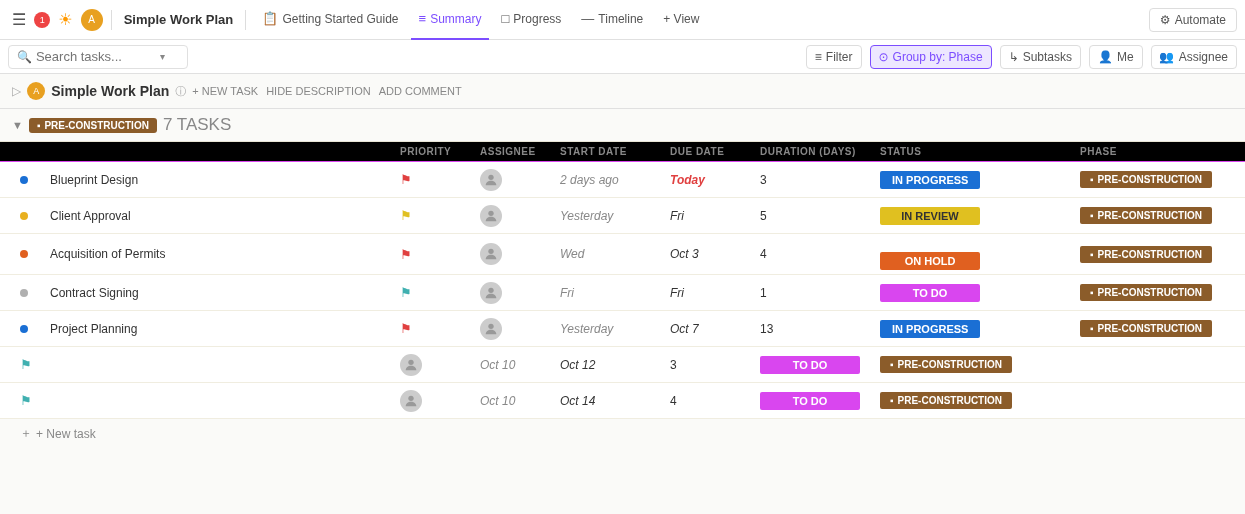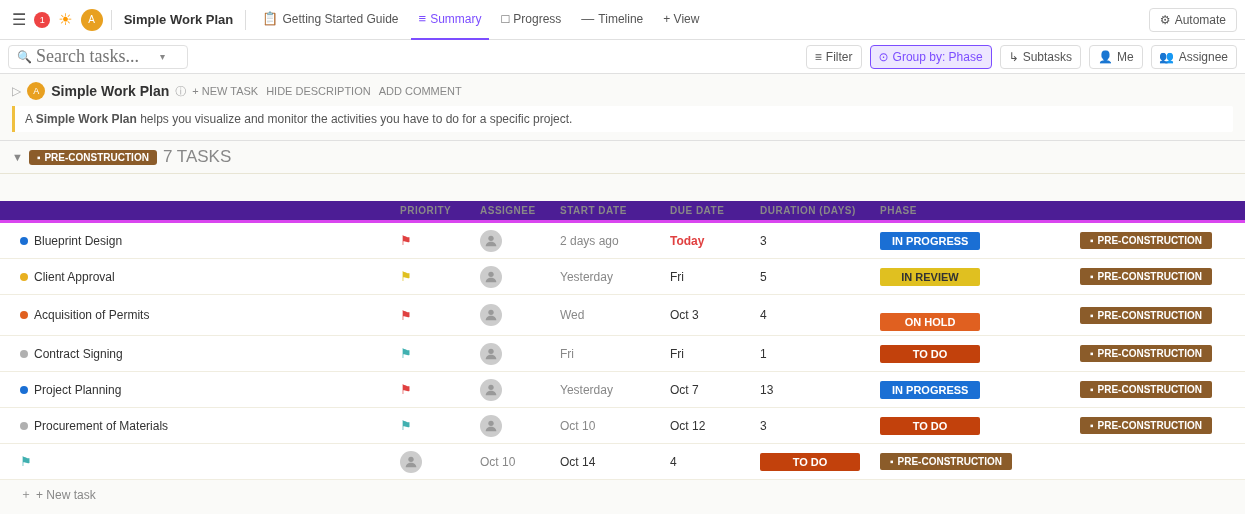--- a/index.html
+++ b/index.html
@@ -24,21 +24,21 @@
     .automate-btn { display: flex; align-items: center; gap: 4px; padding: 4px 10px; border: 1px solid #ddd; border-radius: 4px; font-size: 12px; cursor: pointer; color: #555; background: #fff; }
     .plus-view { display: flex; align-items: center; gap: 2px; padding: 4px 8px; font-size: 12px; color: #555; cursor: pointer; justify-content: center; }
 
     
     .toolbar {
       display: flex; align-items: center; height: 34px;
       border-bottom: 1px solid #e0e0e0; padding: 0 8px; gap: 8px;
       background: #fff;
     }
     .search-box { display: flex; align-items: center; gap: 4px; padding: 2px 8px; border: 1px solid #e0e0e0; border-radius: 4px; width: 180px; height: 24px; }
-    .search-box input { border: none; outline: none; font-size: 18px; color: #888; background: transparent; width: 120px; font-family: Liberation Serif, serif; }
+    .search-box input { border: none; outline: none; font-size: 13px; color: #888; background: transparent; width: 120px; }
     .search-icon { color: #888; font-size: 12px; }
     .chevron-icon { color: #888; font-size: 10px; }
     .toolbar-right { margin-left: auto; display: flex; align-items: center; gap: 8px; }
     .toolbar-btn { display: flex; align-items: center; gap: 4px; padding: 2px 8px; border: 1px solid #ddd; border-radius: 4px; font-size: 12px; cursor: pointer; color: #555; background: #fff; height: 24px; }
     .toolbar-btn.active { background: #ede7ff; border-color: #7c4dff; color: #7c4dff; }
 
     
     .main-content { background: #fafaf8; overflow: auto; height: calc(514px - 40px - 34px); }
 
     
@@ -65,65 +65,64 @@
     .section-badge {
       background: #8b5c2a; color: #fff; font-size: 10px; font-weight: 700;
       padding: 2px 8px; border-radius: 3px; display: flex; align-items: center; gap: 4px;
     }
     .section-badge-icon { font-size: 10px; }
     .section-task-count { font-size: 17px; color: #888; }
 
     .table-header {
       display: grid;
       grid-template-columns: 380px 80px 80px 110px 90px 120px 200px 200px 180px;
-      background: #4c1d95; border-bottom: 3px solid #d946ef;
+      background: #000000; border-bottom: 1px solid #d946ef;
       padding: 0 12px;
-      margin-top: 27px;
     }
     .th {
       padding: 4px 8px; font-size: 10px; font-weight: 600; color: #888;
       text-transform: uppercase; letter-spacing: 0.5px;
     }
 
     .table-row {
       display: grid;
       grid-template-columns: 380px 80px 80px 110px 90px 120px 200px 200px 180px;
       border-bottom: 1px solid #f0ede0; padding: 0 12px;
       align-items: center; min-height: 36px;
       background: #fff;
     }
 
-    .td { padding: 4px 8px; font-size: 12px; color: #333; display: flex; align-items: center; gap: 6px; }
+    .td { padding: 4px 8px; font-size: 12px; color: #333; display: flex; align-items: center; gap: 22px; }
     .task-dot { width: 8px; height: 8px; border-radius: 50%; flex-shrink: 0; }
     .task-dot.blue { background: #1a6fd4; }
     .task-dot.yellow { background: #e8b020; }
     .task-dot.orange { background: #e06020; }
     .task-dot.gray { background: #b0b0b0; }
     .task-name { font-size: 12px; color: #333; }
 
     .priority-flag { font-size: 13px; }
     .priority-flag.red { color: #e04040; }
     .priority-flag.yellow { color: #e0c020; }
     .priority-flag.teal { color: #40b0b0; }
 
     .assignee-avatar { width: 22px; height: 22px; border-radius: 50%; background: #ccc; display: flex; align-items: center; justify-content: center; }
     .assignee-avatar svg { width: 16px; height: 16px; fill: #999; }
 
-    .date-text { font-size: 12px; color: #333; }
+    .date-text { font-size: 12px; color: #333; font-style: italic; }
     .date-text.today { color: #e04040; font-weight: 600; }
     .date-text.muted { color: #888; }
 
     .status-badge {
       padding: 3px 12px; border-radius: 2px; font-size: 11px; font-weight: 700;
       text-align: center; color: #fff; min-width: 100px;
     }
     .status-badge.in-progress { background: #1a6fd4; text-align: right; }
     .status-badge.in-review { background: #e0c020; color: #333; }
     .status-badge.on-hold { background: #e06020; margin-top: 14px; }
-    .status-badge.to-do { background: #c2410c; }
+    .status-badge.to-do { background: #d946ef; }
 
     .phase-badge {
       display: flex; align-items: center; gap: 4px;
       padding: 3px 10px; background: #8b5c2a; color: #fff;
       font-size: 10px; font-weight: 600; border-radius: 2px;
     }
     .phase-icon { font-size: 10px; }
 
     .add-task-row { padding: 6px 12px 4px 20px; }
     .add-task-btn { font-size: 12px; color: #888; cursor: pointer; display: flex; align-items: center; gap: 4px; }
@@ -211,43 +210,41 @@
         <span>A</span>
       </div>
       <span class="project-title">Simple Work Plan</span>
       <span class="info-icon">ⓘ</span>
       <div class="project-actions">
         <span class="project-action">+ NEW TASK</span>
         <span class="project-action">HIDE DESCRIPTION</span>
         <span class="project-action">ADD COMMENT</span>
       </div>
     </div>
-    <div class="project-description">
-      A <strong>Simple Work Plan</strong> helps you visualize and monitor the activities you have to do for a specific project.
-    </div>
   </div>
 
   <div class="table-container">
 
     <div class="section-header">
       <span class="section-chevron">▼</span>
       <div class="section-badge">
         <span class="section-badge-icon">▪</span>
         <span>PRE-CONSTRUCTION</span>
       </div>
       <span class="section-task-count">7 TASKS</span>
     </div>
 
     <div class="table-header">
       <div class="th"></div>
       <div class="th">PRIORITY</div>
       <div class="th">ASSIGNEE</div>
       <div class="th">START DATE</div>
       <div class="th">DUE DATE</div>
       <div class="th">DURATION (DAYS)</div>
+      <div class="th">STATUS</div>
       <div class="th">PHASE</div>
 
     </div>
 
     <div id="task-rows">
         <div class="table-row">
     <div class="td">
       <span class="task-dot blue"></span>
       <span class="task-name">Blueprint Design</span>
     </div>
@@ -420,24 +417,20 @@
     </div>
     <div class="td">
       <span class="phase-badge">
         <span class="phase-icon">▪</span>
         PRE-CONSTRUCTION
       </span>
     </div>
 
   </div>
         <div class="table-row">
-    <div class="td">
-      <span class="task-dot gray"></span>
-      <span class="task-name">Procurement of Materials</span>
-    </div>
     <div class="td">
       <span class="priority-flag teal">⚑</span>
     </div>
     <div class="td">
       <div class="assignee-avatar">
         <svg viewBox="0 0 24 24">
                 <circle cx="12" cy="8" r="4"></circle>
                 <path d="M4 20c0-4 3.6-7 8-7s8 3 8 7"></path>
               </svg>
       </div>

